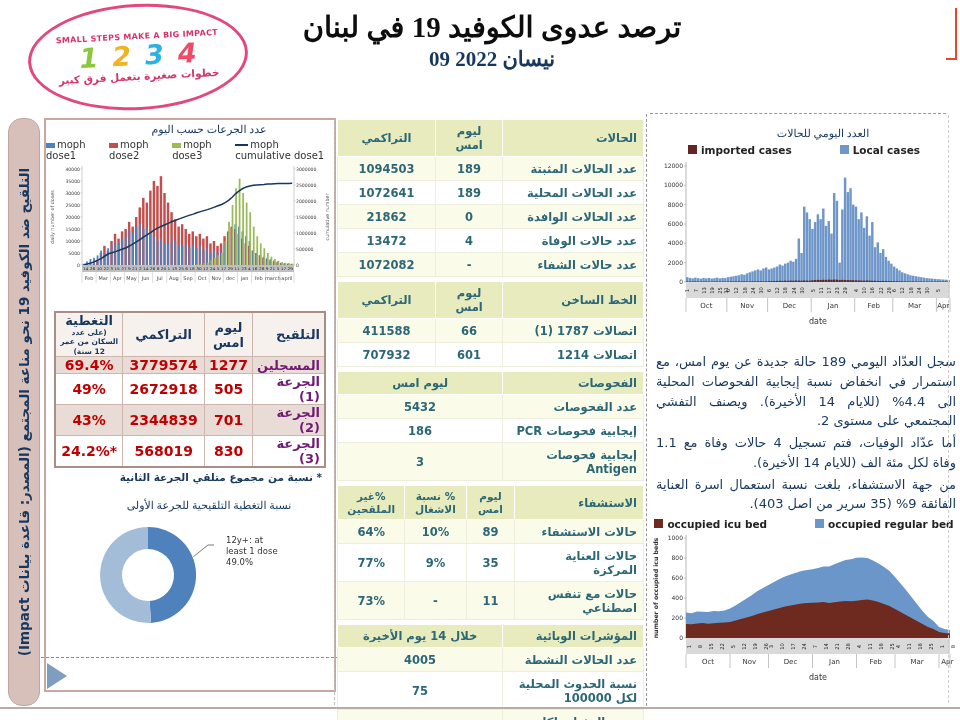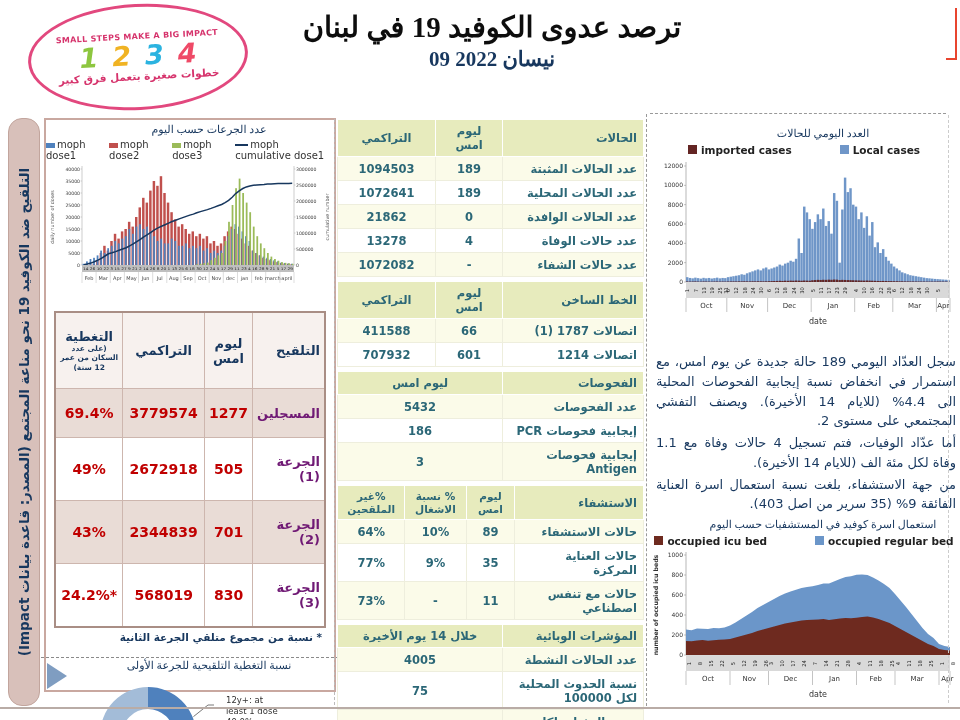--- a/index.html
+++ b/index.html
@@ -38,21 +38,21 @@
     font-family:"Liberation Serif","DejaVu Serif",serif;direction:rtl;padding-left:38px;}
   .chartA-title{margin-top:3px;}
   .legendA{display:flex;justify-content:center;align-items:center;gap:10px;font-size:10px;
     color:#333;margin-top:3px;}
   .legendA .sw{display:inline-block;width:9px;height:5px;margin-right:2px;vertical-align:middle;}
   .legendA .lsw{display:inline-block;width:13px;height:2px;margin-right:2px;vertical-align:middle;}
   #chartA{width:284px;height:146px;margin:0 auto;}
   
   .vtable-wrap{margin:4px 8px 0 8px;}
   .vtable{width:100%;border-collapse:collapse;direction:rtl;border:2px solid #a98e85;}
-  .vtable th,.vtable td{border:1px solid #cdb6ae;padding:16px 4px;}
+  .vtable th,.vtable td{border:1px solid #cdb6ae;padding:0 4px;}
   .vtable th{background:#f7f1ee;color:#17375e;font-size:13px;font-weight:bold;}
   .vtable th.cov small{display:block;font-size:7.5px;font-weight:bold;line-height:1.25;}
   .vtable tbody tr:nth-child(odd) td{background:#e9dcd6;}
   .vtable tbody tr:nth-child(even) td{background:#fff;}
   .vtable td.lbl{color:#701a75;font-weight:bold;font-size:13px;text-align:right;}
   .vtable td.num{color:#c00000;font-weight:bold;font-size:14px;text-align:center;direction:ltr;}
   .footnote{margin:3px 12px 0;font-size:10.5px;font-weight:bold;color:#17375e;direction:rtl;}
   .donut-title{margin-top:16px;}
   .donut-wrap{display:flex;justify-content:center;align-items:flex-start;margin-top:1px;}
   .donut-label{white-space:pre-line;font-size:8.5px;color:#333;margin-top:22px;width:78px;line-height:1.3;}
@@ -417,21 +417,21 @@
             <td class="valc">1072641</td>
           </tr>
         <tr>
             <td class="lblc">عدد الحالات الوافدة</td>
             <td class="valc">0</td>
             <td class="valc">21862</td>
           </tr>
         <tr>
             <td class="lblc">عدد حالات الوفاة</td>
             <td class="valc">4</td>
-            <td class="valc">13278</td>
+            <td class="valc">13472</td>
           </tr>
         <tr>
             <td class="lblc">عدد حالات الشفاء</td>
             <td class="valc">-</td>
             <td class="valc">1072082</td>
           </tr>
       </tbody>
     </table>
 
     <table class="gtable">
@@ -802,21 +802,20 @@
           <line x1="300" y1="142" x2="300" y2="156" stroke="#888" stroke-width="0.5"></line>
           <text x="168" y="168" text-anchor="middle" font-size="8" fill="#333">date</text>
         </svg></div>
 
     <div class="commentary">
       <p>سجل العدّاد اليومي 189 حالة جديدة عن يوم امس، مع استمرار في انخفاض نسبة إيجابية الفحوصات المحلية الى 4.4% (للايام 14 الأخيرة). ويصنف التفشي المجتمعي على مستوى 2.</p>
       <p>أما عدّاد الوفيات، فتم تسجيل 4 حالات وفاة مع 1.1 وفاة لكل مئة الف (للايام 14 الأخيرة).</p>
       <p>من جهة الاستشفاء، بلغت نسبة استعمال اسرة العناية الفائقة 9% (35 سرير من اصل 403).</p>
     </div>
 
-    <div class="chart-title">استعمال اسرة كوفيد في المستشفيات حسب اليوم</div>
     <div class="biglegend">
       <span><span class="sw" style="background: rgb(110, 42, 31);"></span><span>occupied icu bed</span></span>
       <span><span class="sw" style="background: rgb(107, 150, 201);"></span><span>occupied regular bed</span></span>
     </div>
     <div id="chartC"><svg viewBox="0 0 308 166" width="308" height="166">
           <text x="33" y="110.0" text-anchor="end" font-size="6" fill="#333">0</text>
           <line x1="34" x2="36" y1="108" y2="108" stroke="#888" stroke-width="0.5"></line>
           <text x="33" y="90.0" text-anchor="end" font-size="6" fill="#333">200</text>
           <line x1="34" x2="36" y1="88" y2="88" stroke="#888" stroke-width="0.5"></line>
           <text x="33" y="70.0" text-anchor="end" font-size="6" fill="#333">400</text>

